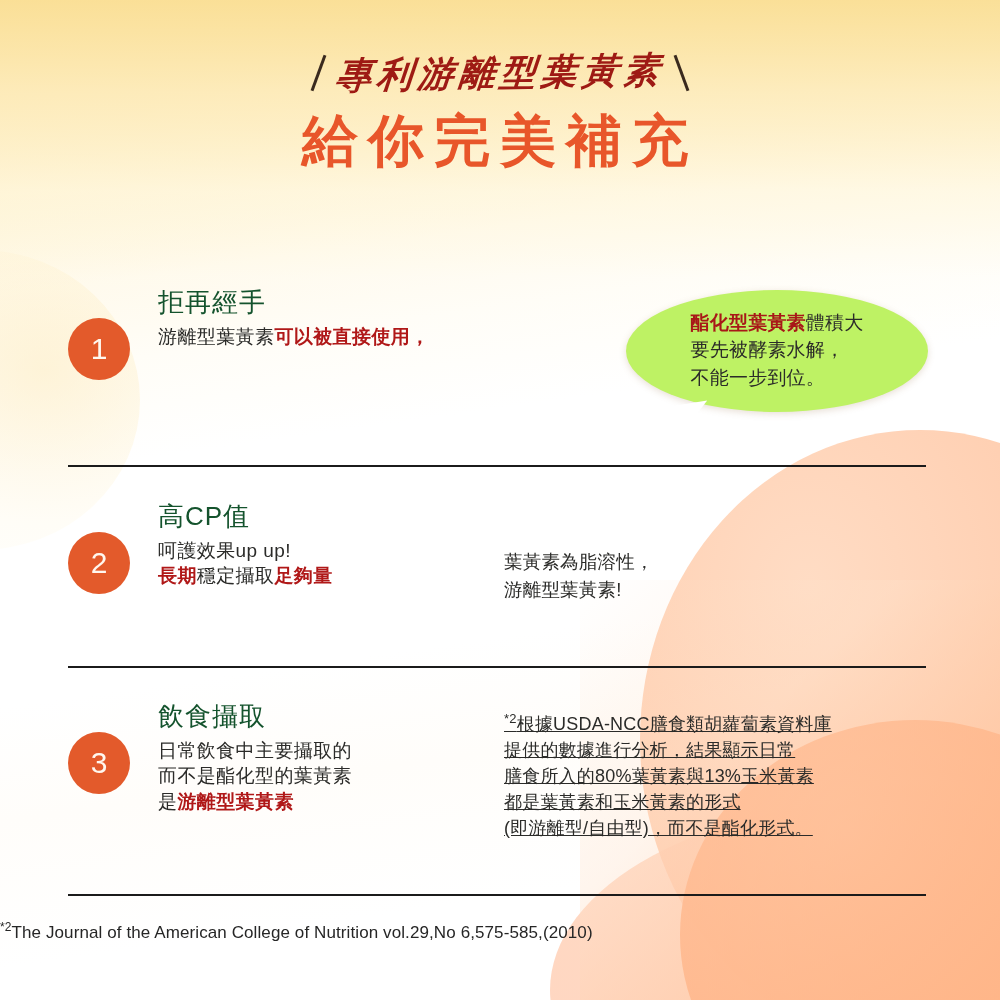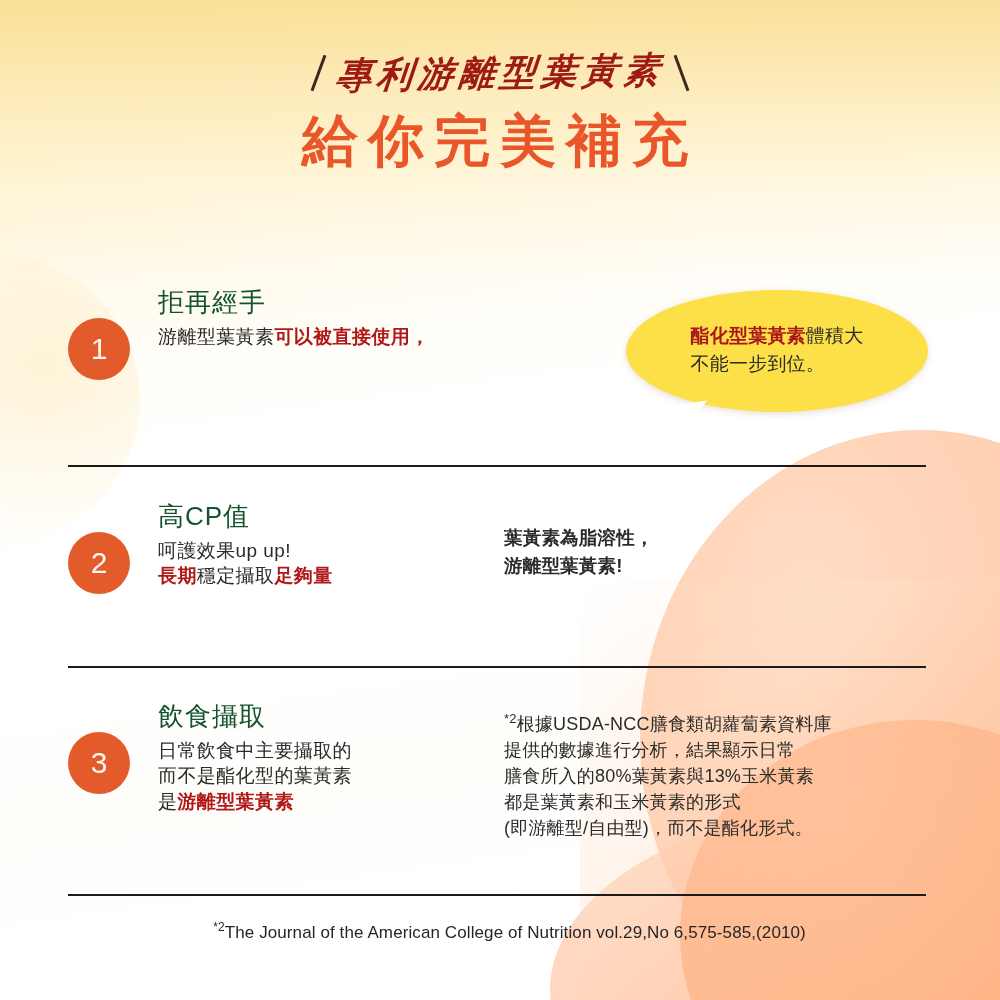--- a/index.html
+++ b/index.html
@@ -187,39 +187,40 @@
   .sec-body .hl {
     color: #B01818;
     font-weight: 700;
   }
   .sec-note {
     font-size: 18.5px;
     color: #2B2B29;
     line-height: 1.5;
     letter-spacing: 0.2px;
   }
-  #section-2 .sec-right { margin-top: 24px; font-weight: bold; }
+  #section-2 .sec-right { margin-top: 48px; }
   #section-3 .sec-right { margin-top: 10px; }
   .note-small {
     font-size: 18px;
     line-height: 1.45;
+    text-decoration: underline;
   }
   .note-small .sup {
     font-size: 13px;
     vertical-align: super;
   }
 
   
   .bubble {
     position: absolute;
     left: 122px;
     top: 4px;
     width: 302px;
     height: 122px;
-    background: #fde047;
+    background: #bef264;
     border-radius: 50% / 50%;
     box-shadow: 0 2px 7px rgba(150,110,70,0.22);
     display: flex;
     align-items: center;
     justify-content: center;
   }
   .bubble-text {
     font-size: 19px;
     line-height: 1.45;
     color: #2B2B29;
@@ -250,26 +251,24 @@
   }
   #divider-1 { top: 465px; }
   #divider-2 { top: 666px; }
   #divider-3 { top: 894px; }
 
   
   .footer {
     position: absolute;
     left: 0; right: 0;
     top: 920px;
-    text-align: center;
     font-size: 17px;
     color: #262626;
     letter-spacing: 0.1px;
     z-index: 5;
-    padding-left: 19px;
   }
   .footer .sup {
     font-size: 12px;
     vertical-align: super;
   }
 </style>
 </head>
 <body>
 
 <div id="poster">
@@ -298,20 +297,21 @@
       <div class="sec-body">
         <div>
           <span>游離型葉黃素</span><span class="hl">可以被直接使用</span><span class="hl">，</span>
         </div>
       </div>
     </div>
     <div class="sec-right">
       <div class="bubble">
         <div class="bubble-text">
           <div><span class="hl">酯化型葉黃素</span><span>體積大</span></div>
+          <div>要先被酵素水解，</div>
           <div>不能一步到位。</div>
         </div>
         <div class="bubble-tail"></div>
       </div>
     </div>
   </div>
 
   <div class="divider" id="divider-1"></div>
 
   <div class="section" id="section-2">

